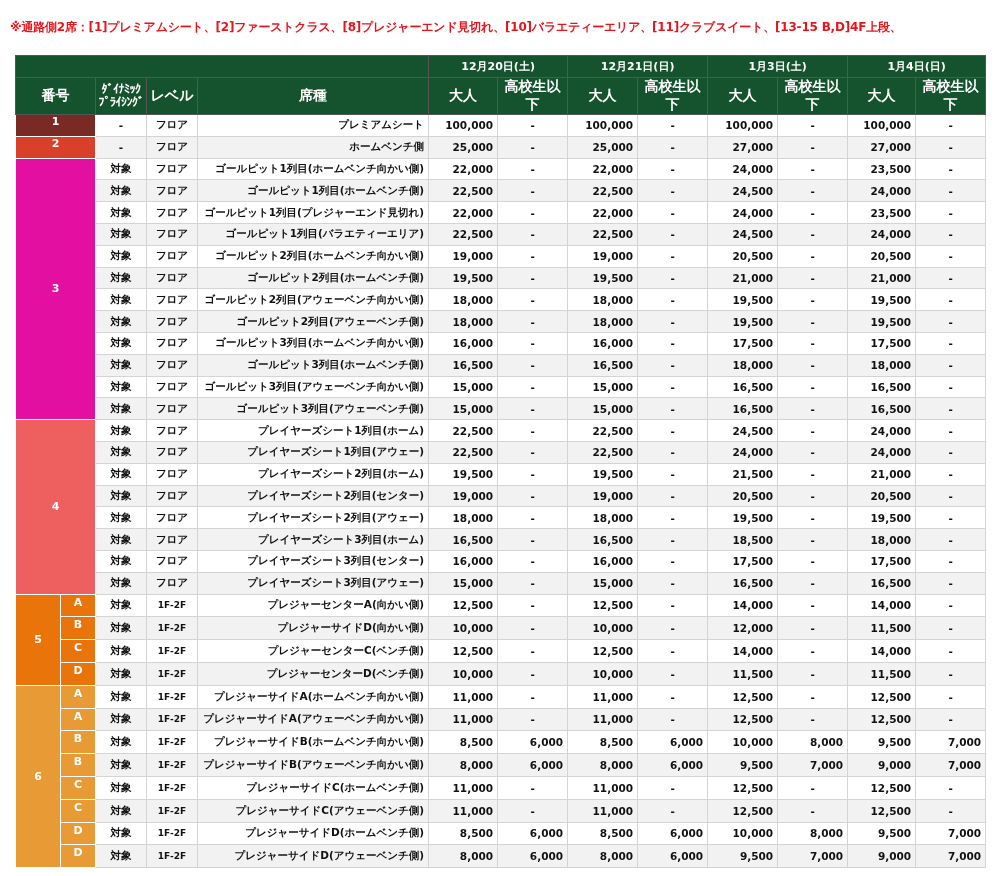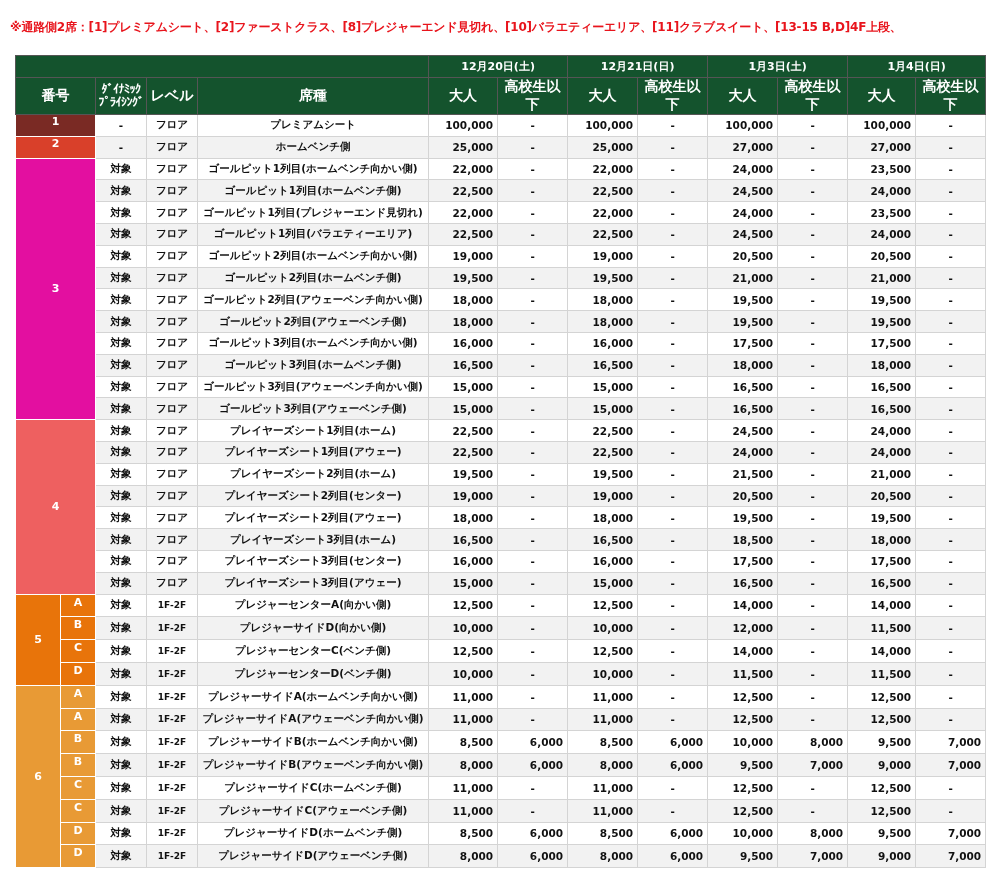--- a/index.html
+++ b/index.html
@@ -9,21 +9,21 @@
   table { position: absolute; left: 15px; top: 55px; border-collapse: collapse; table-layout: fixed; width: 970px; font-size: 10.5px; font-weight: bold; color: #111; }
   th { background: #14532d; color: #fff; border: 1px solid #555; font-weight: bold; padding: 0; }
   th.hdr1 { height: 21px; font-size: 11px; }
   th.hdr2 { height: 29px; font-size: 14px; }
   th.dyn { font-size: 12px; line-height: 13px; letter-spacing: -0.5px; }
   td { border: 1px solid #d4d4d4; height: 20.8px; padding: 0 4px; white-space: nowrap; overflow: hidden; }
   tr.odd td.d { background: #ffffff; }
   tr.even td.d { background: #f2f2f2; }
   td.c { text-align: center; }
   td.r { text-align: right; }
-  td.l { text-align: center; }
+  td.l { text-align: right; }
   td.num { color: #fff; text-align: center; font-size: 11px; border-color: rgba(255,255,255,0.25); }
   td.sub { color: #fff; text-align: center; font-size: 11px; border-color: rgba(255,255,255,0.3); vertical-align: top; padding-top: 1px; }
   td.small { font-size: 9px; }
 </style>
 </head>
 <body>
 
 <div class="notice">
   <div>※通路側2席：[1]プレミアムシート、[2]ファーストクラス、[8]プレジャーエンド見切れ、[10]バラエティーエリア、[11]クラブスイート、[13-15 B,D]4F上段、</div>
 </div>

